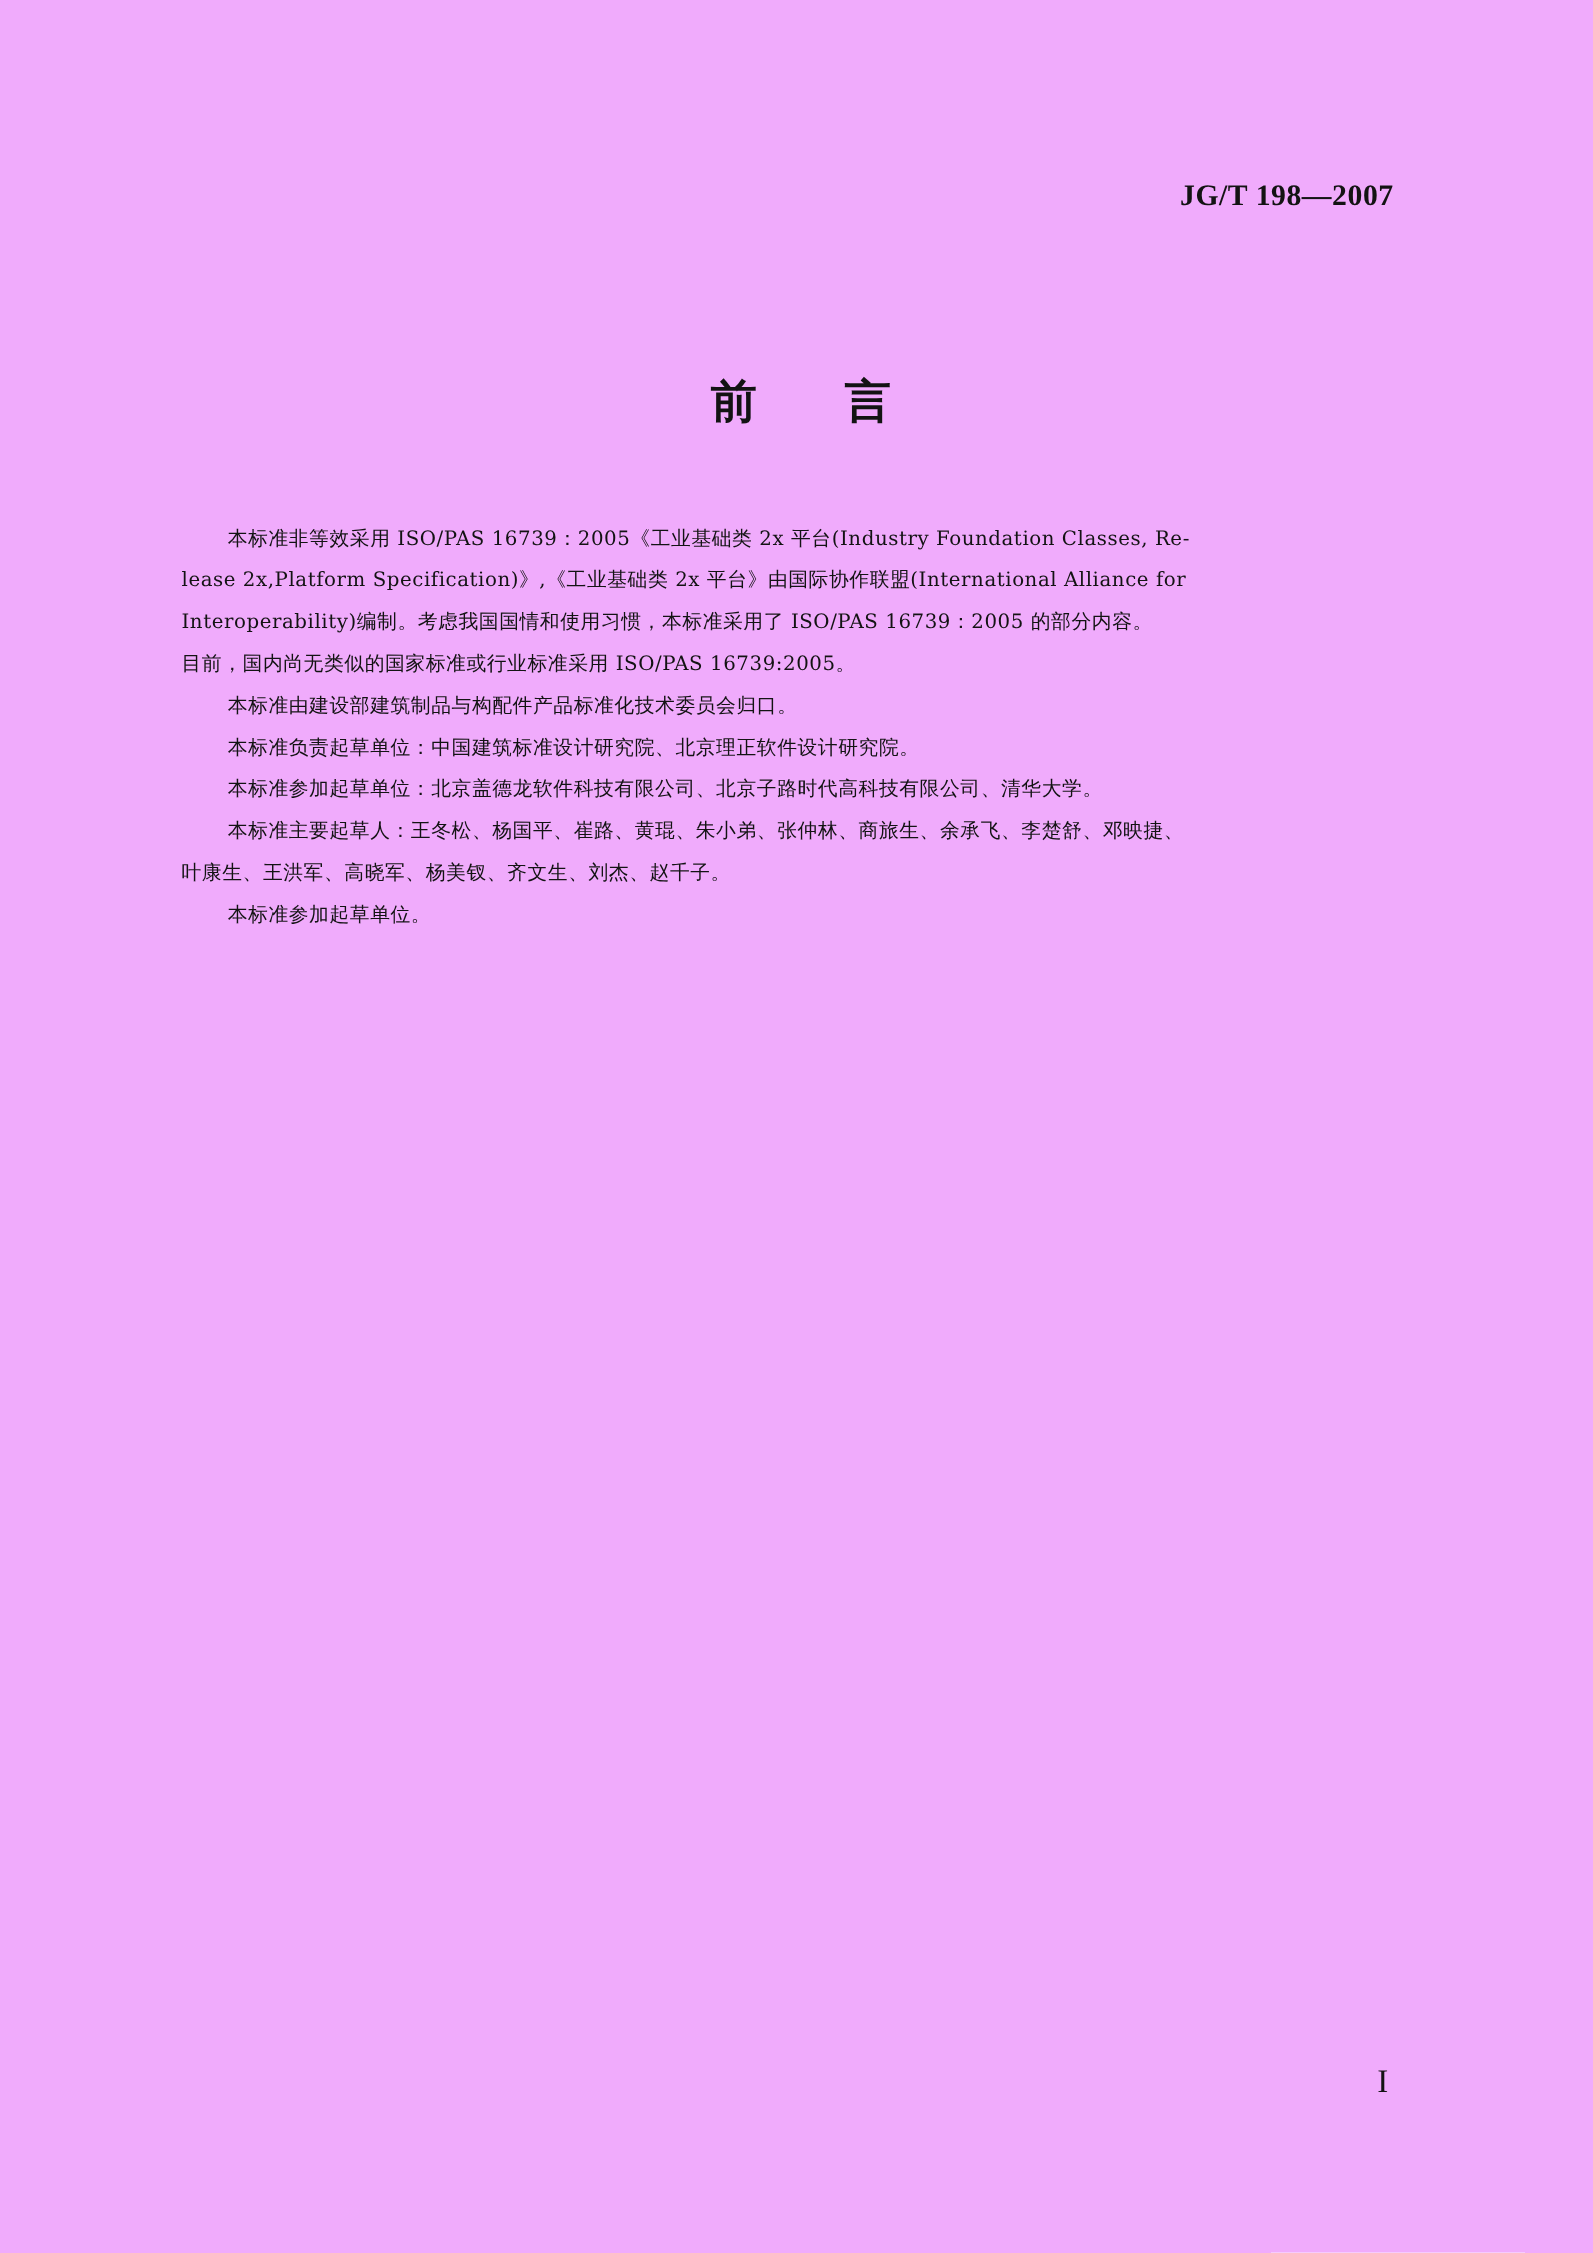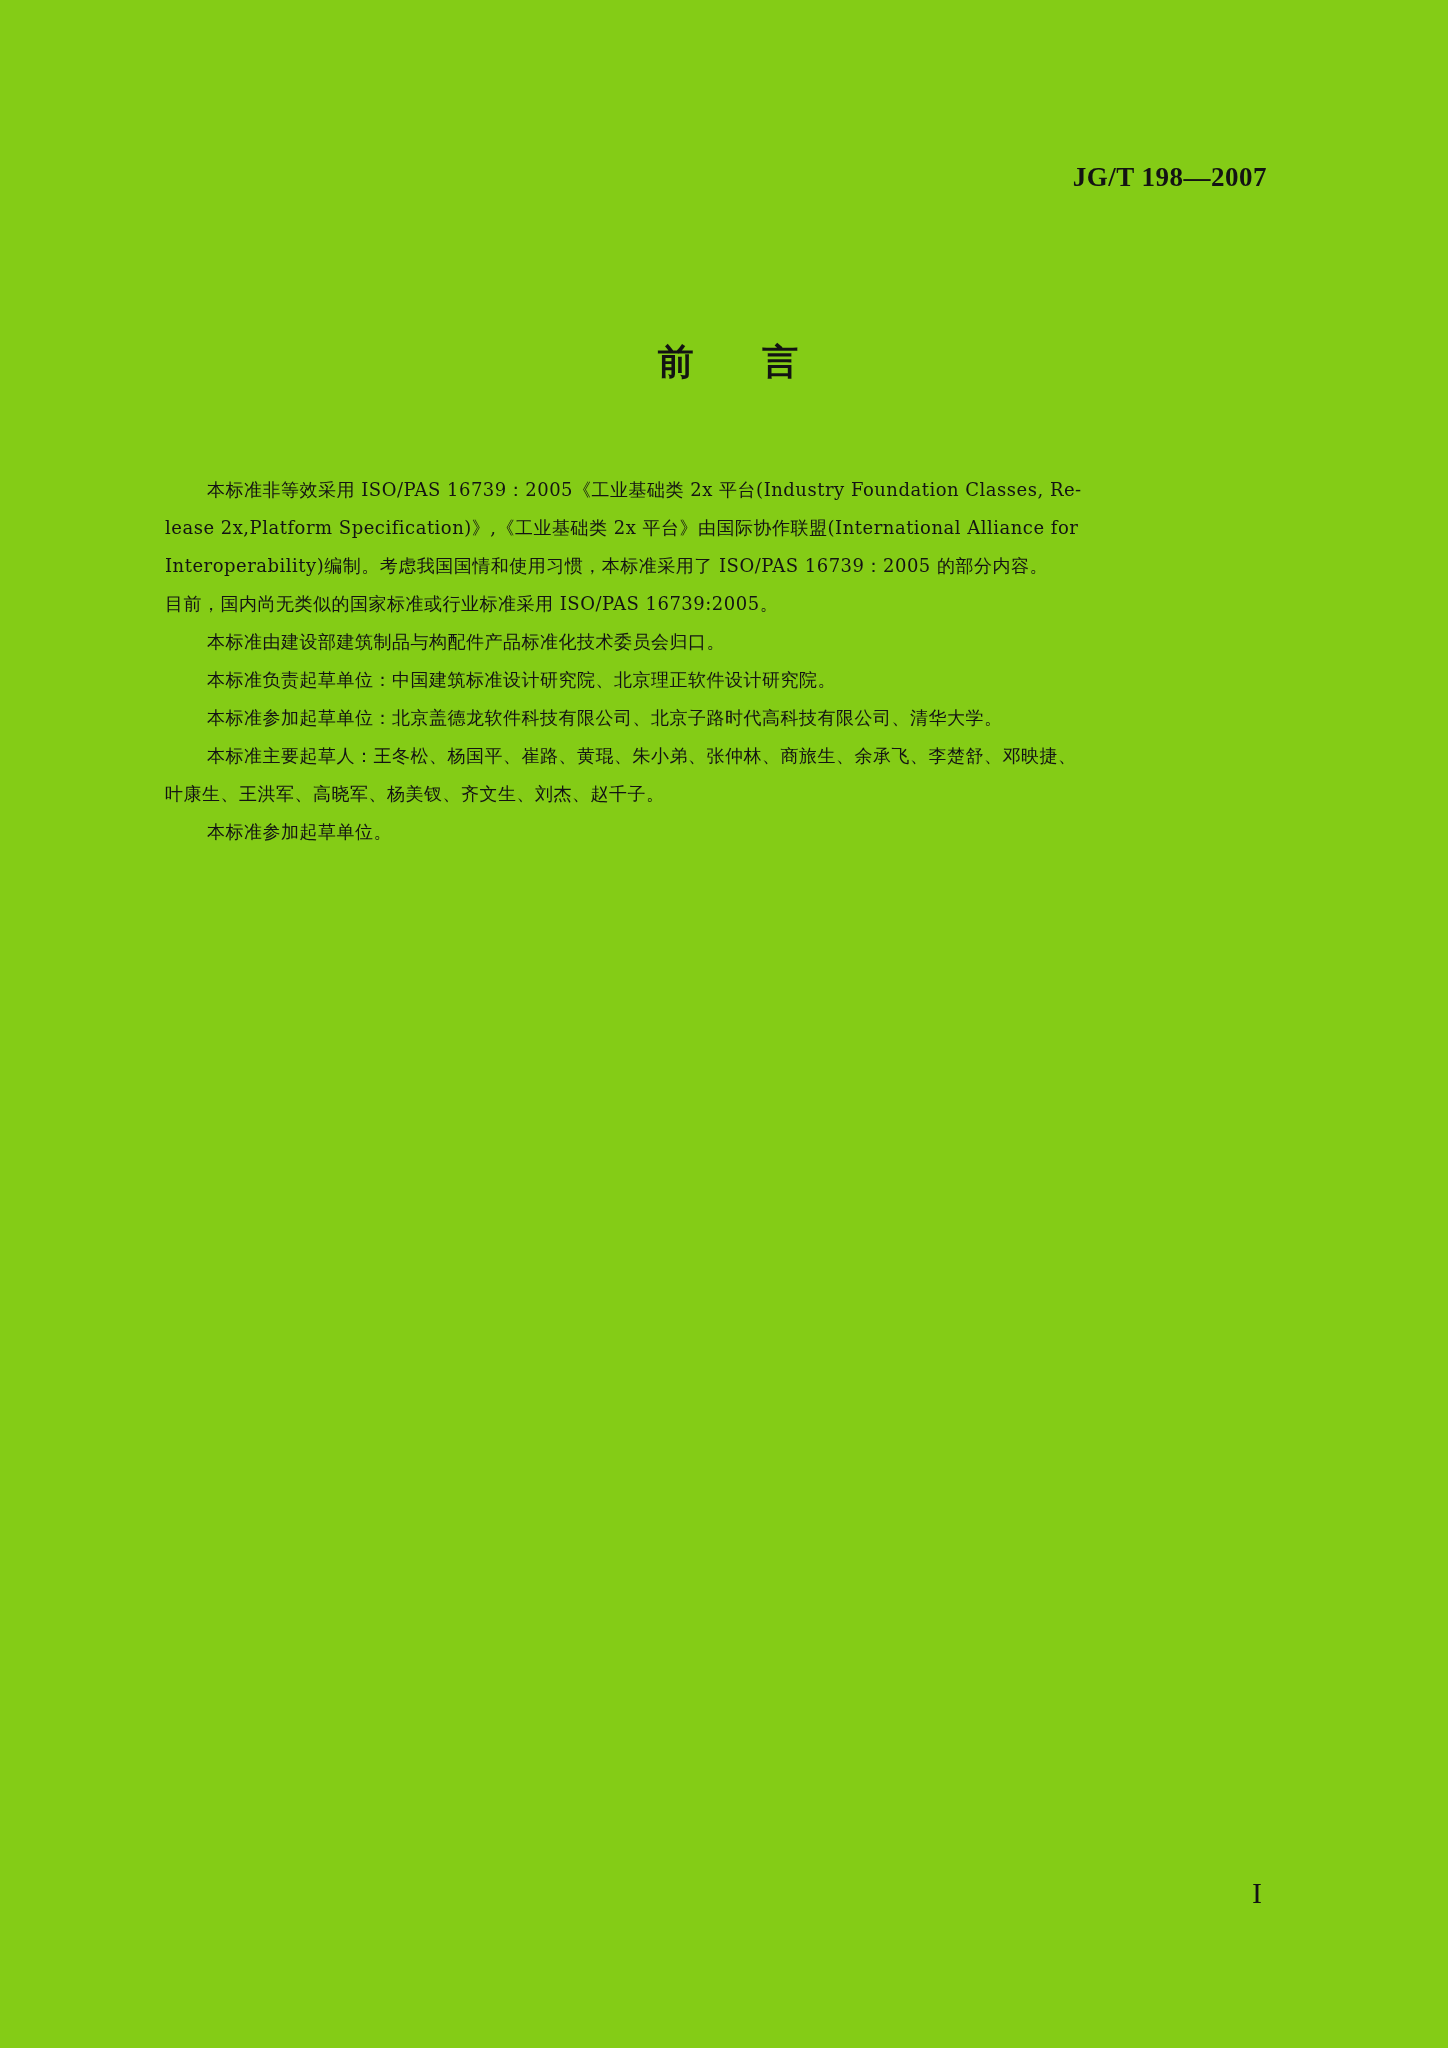--- a/index.html
+++ b/index.html
@@ -4,21 +4,21 @@
 <style>
   html, body {
     margin: 0;
     padding: 0;
     background: #ffffff;
   }
   .page {
     position: relative;
     width: 1448px;
     height: 2048px;
-    background: #84cc16;
+    background: #f0abfc;
     color: #131313;
     font-family: "DejaVu Serif", "Liberation Serif", serif;
     overflow: hidden;
   }
   .standard-code {
     position: absolute;
     top: 163px;
     right: 181px;
     font-family: "Liberation Serif", "DejaVu Serif", serif;
     font-size: 27px;
@@ -27,21 +27,21 @@
     letter-spacing: 0.5px;
     white-space: nowrap;
   }
   .doc-title {
     position: absolute;
     top: 342px;
     left: 164px;
     width: 1128px;
     margin: 0;
     text-align: center;
-    font-size: 36px;
+    font-size: 42px;
     font-weight: bold;
     line-height: 1.1;
     letter-spacing: 1.9em;
     text-indent: 1.9em;
     white-space: nowrap;
   }
   .foreword {
     position: absolute;
     top: 471px;
     left: 165px;

